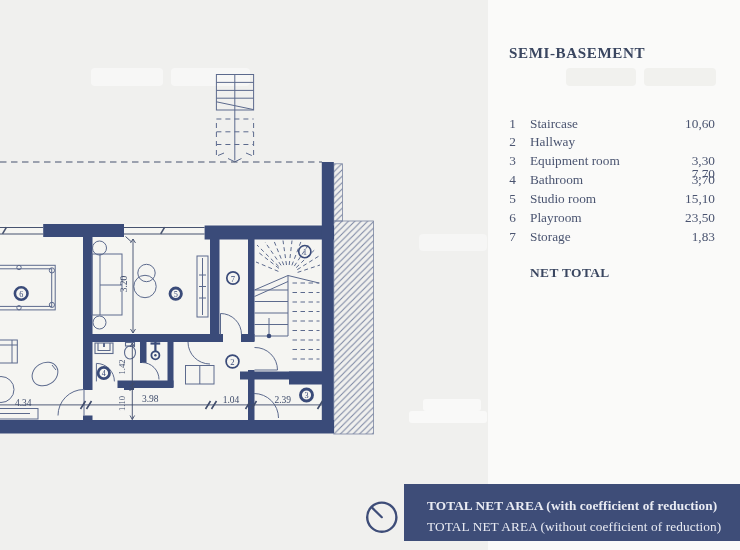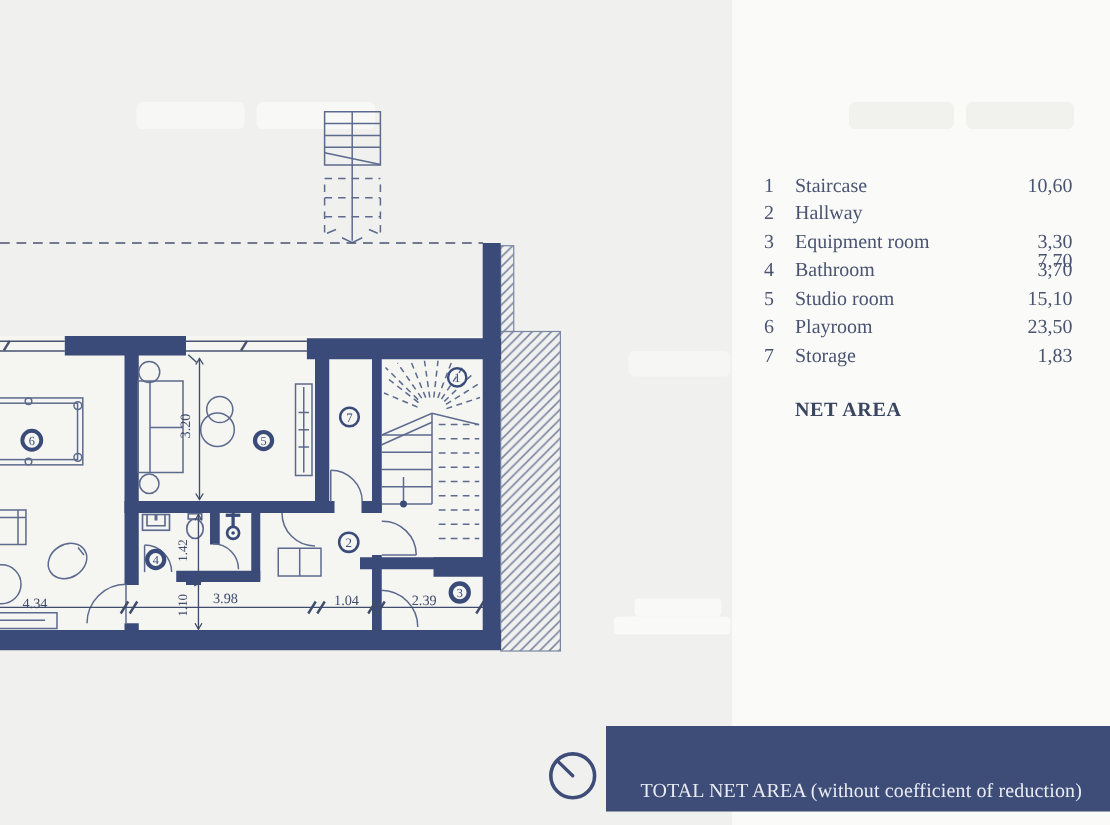--- a/index.html
+++ b/index.html
@@ -282,20 +282,21 @@
     <circle cx="21.2" cy="293.5" r="6.3" stroke="#3a4b79" stroke-width="2.6"></circle>
     <text x="21.2" y="296.9" font-size="8.2" fill="#3a4b79" text-anchor="middle" font-family="Liberation Serif,serif">6</text>
   </g>
 
   <g>
     <circle cx="233" cy="278" r="6.2" stroke="#3a4b79" stroke-width="1.7"></circle>
     <text x="233" y="281.5" font-size="8.6" fill="#3a4b79" text-anchor="middle" font-family="Liberation Serif,serif">7</text>
   </g>
 </svg>
 
+<div class="abs" style="left:509px;top:44.6px;font-size:15.1px;font-weight:bold;letter-spacing:0.6px;color:#3a4660;">SEMI-BASEMENT</div>
 
 <div class="abs" style="left:504px;top:115.5px;width:211px;height:19px;font-size:13.3px;color:#4a5470;">
   <span class="abs" style="left:0;width:12px;text-align:right;">1</span>
   <span class="abs" style="left:26px;">Staircase</span>
   <span class="abs" style="right:0;">10,60</span>
 </div>
 
 <div class="abs" style="left:504px;top:134.4px;width:211px;height:19px;font-size:13.3px;color:#4a5470;">
   <span class="abs" style="left:0;width:12px;text-align:right;">2</span>
   <span class="abs" style="left:26px;">Hallway</span>
@@ -325,24 +326,25 @@
   <span class="abs" style="left:26px;">Playroom</span>
   <span class="abs" style="right:0;">23,50</span>
 </div>
 
 <div class="abs" style="left:504px;top:229.1px;width:211px;height:19px;font-size:13.3px;color:#4a5470;">
   <span class="abs" style="left:0;width:12px;text-align:right;">7</span>
   <span class="abs" style="left:26px;">Storage</span>
   <span class="abs" style="right:0;">1,83</span>
 </div>
 
-<div class="abs" style="left:530px;top:265px;font-size:13.4px;font-weight:bold;letter-spacing:0.4px;color:#3a4660;">NET AREA</div>
+<div class="abs" style="left:530px;top:265px;font-size:13.4px;font-weight:bold;letter-spacing:0.4px;color:#3a4660;">NET TOTAL</div>
 
 <div class="abs" style="left:404px;top:484px;width:336px;height:57px;background:#3e4d78;"></div>
 
+<div class="abs" style="left:427px;top:498px;font-size:13.3px;font-weight:bold;color:#e9ebf3;letter-spacing:0.1px;">TOTAL NET AREA (with coefficient of reduction)</div>
 
 <div class="abs" style="left:427px;top:518.5px;font-size:13.3px;font-weight:normal;color:#e9ebf3;letter-spacing:0.1px;">TOTAL NET AREA (without coefficient of reduction)</div>
 
 <svg class="abs" style="left:360px;top:495px;" width="45" height="45" viewBox="0 0 45 45">
   <circle cx="21.8" cy="22.2" r="14.6" stroke="#3e4d78" stroke-width="2.4" fill="none"></circle>
   <path d="M12.3,12.9 L21.8,22.2" stroke="#3e4d78" stroke-width="2.2" stroke-linecap="round"></path>
 </svg>
 
 </div>
 

